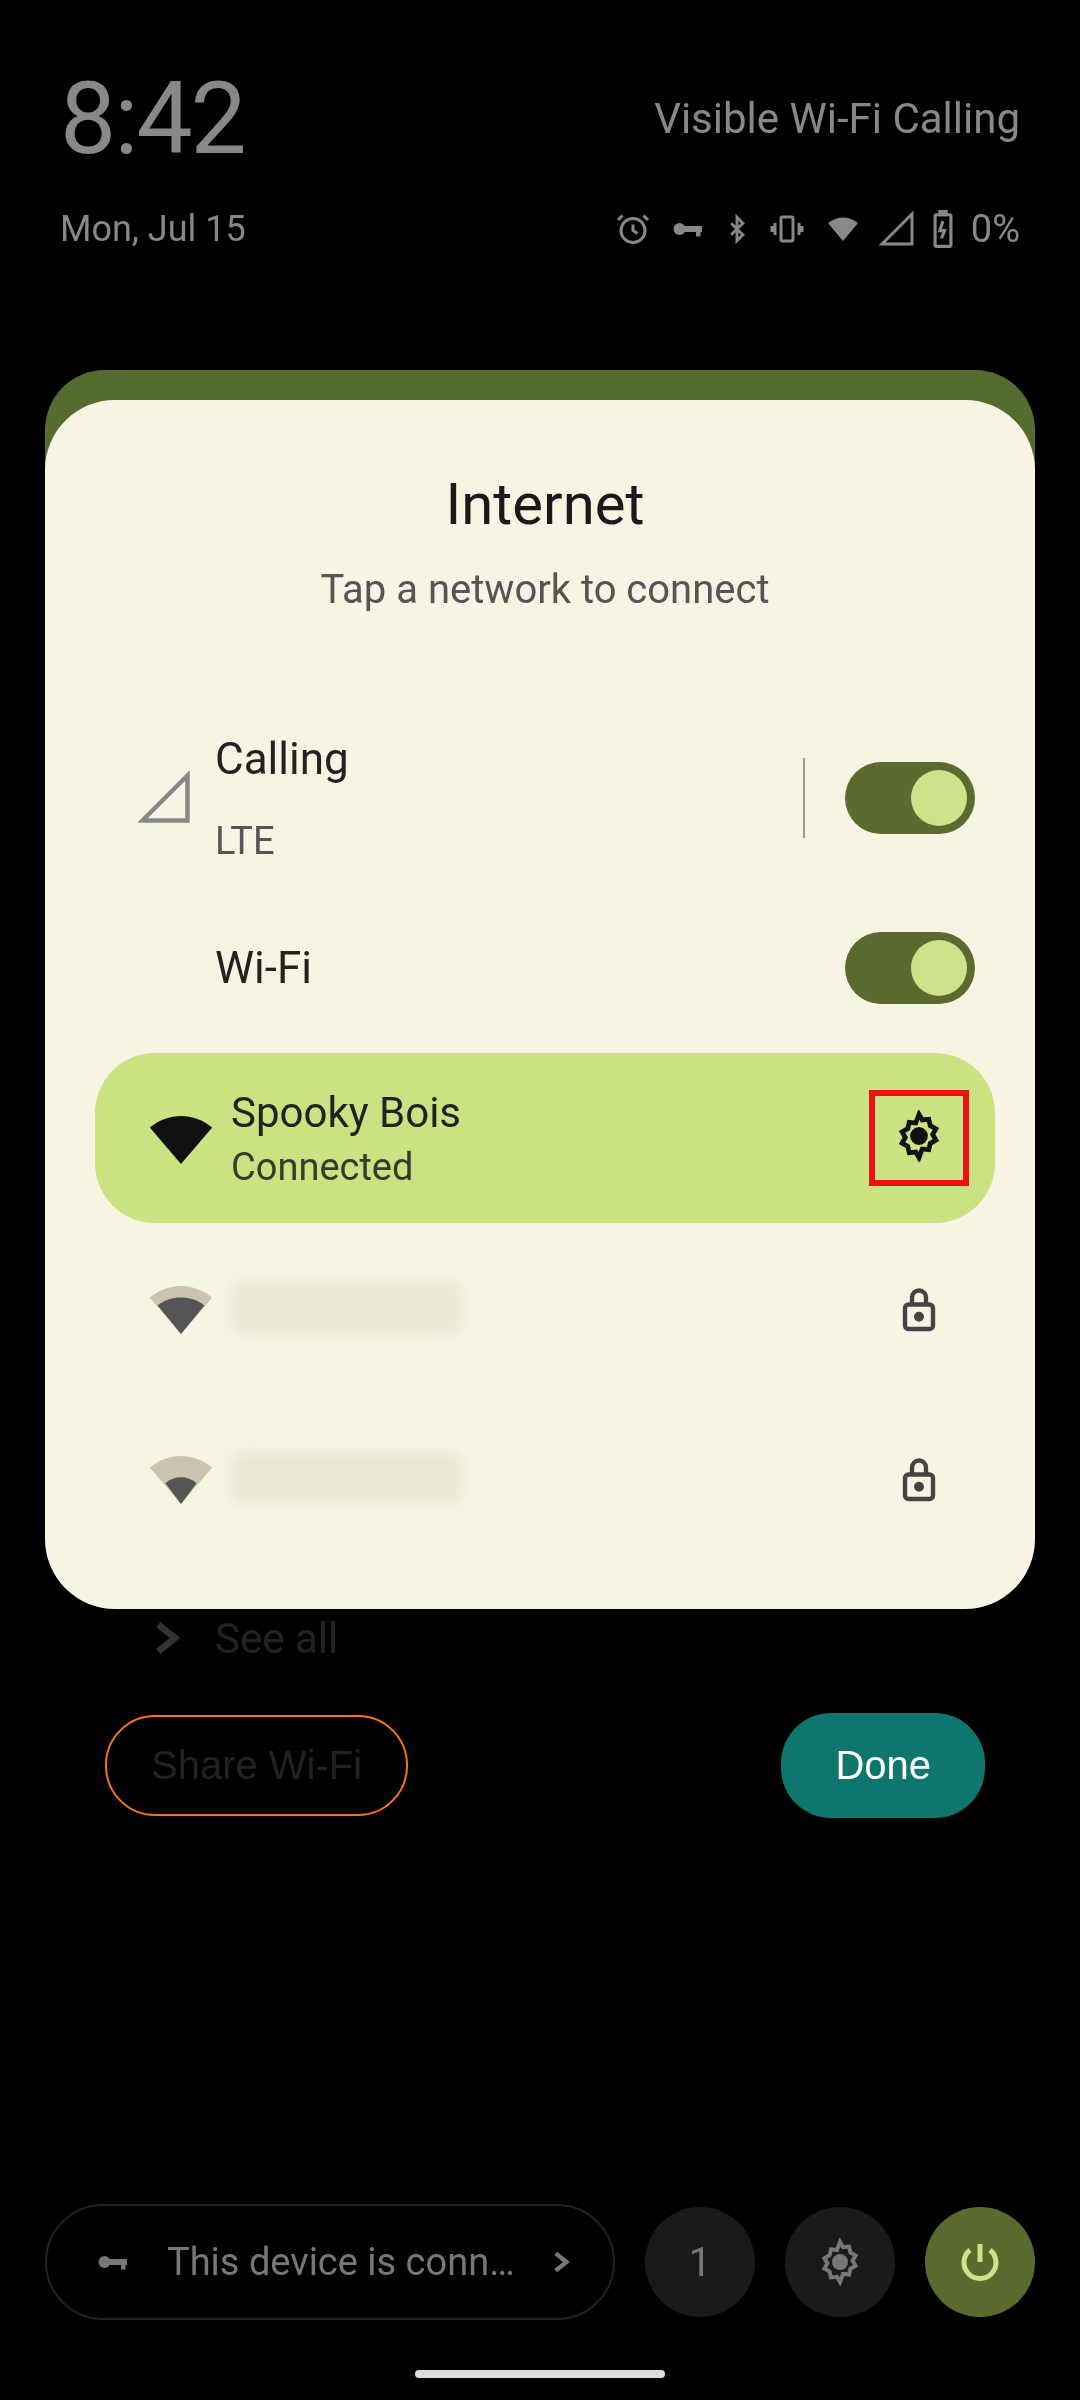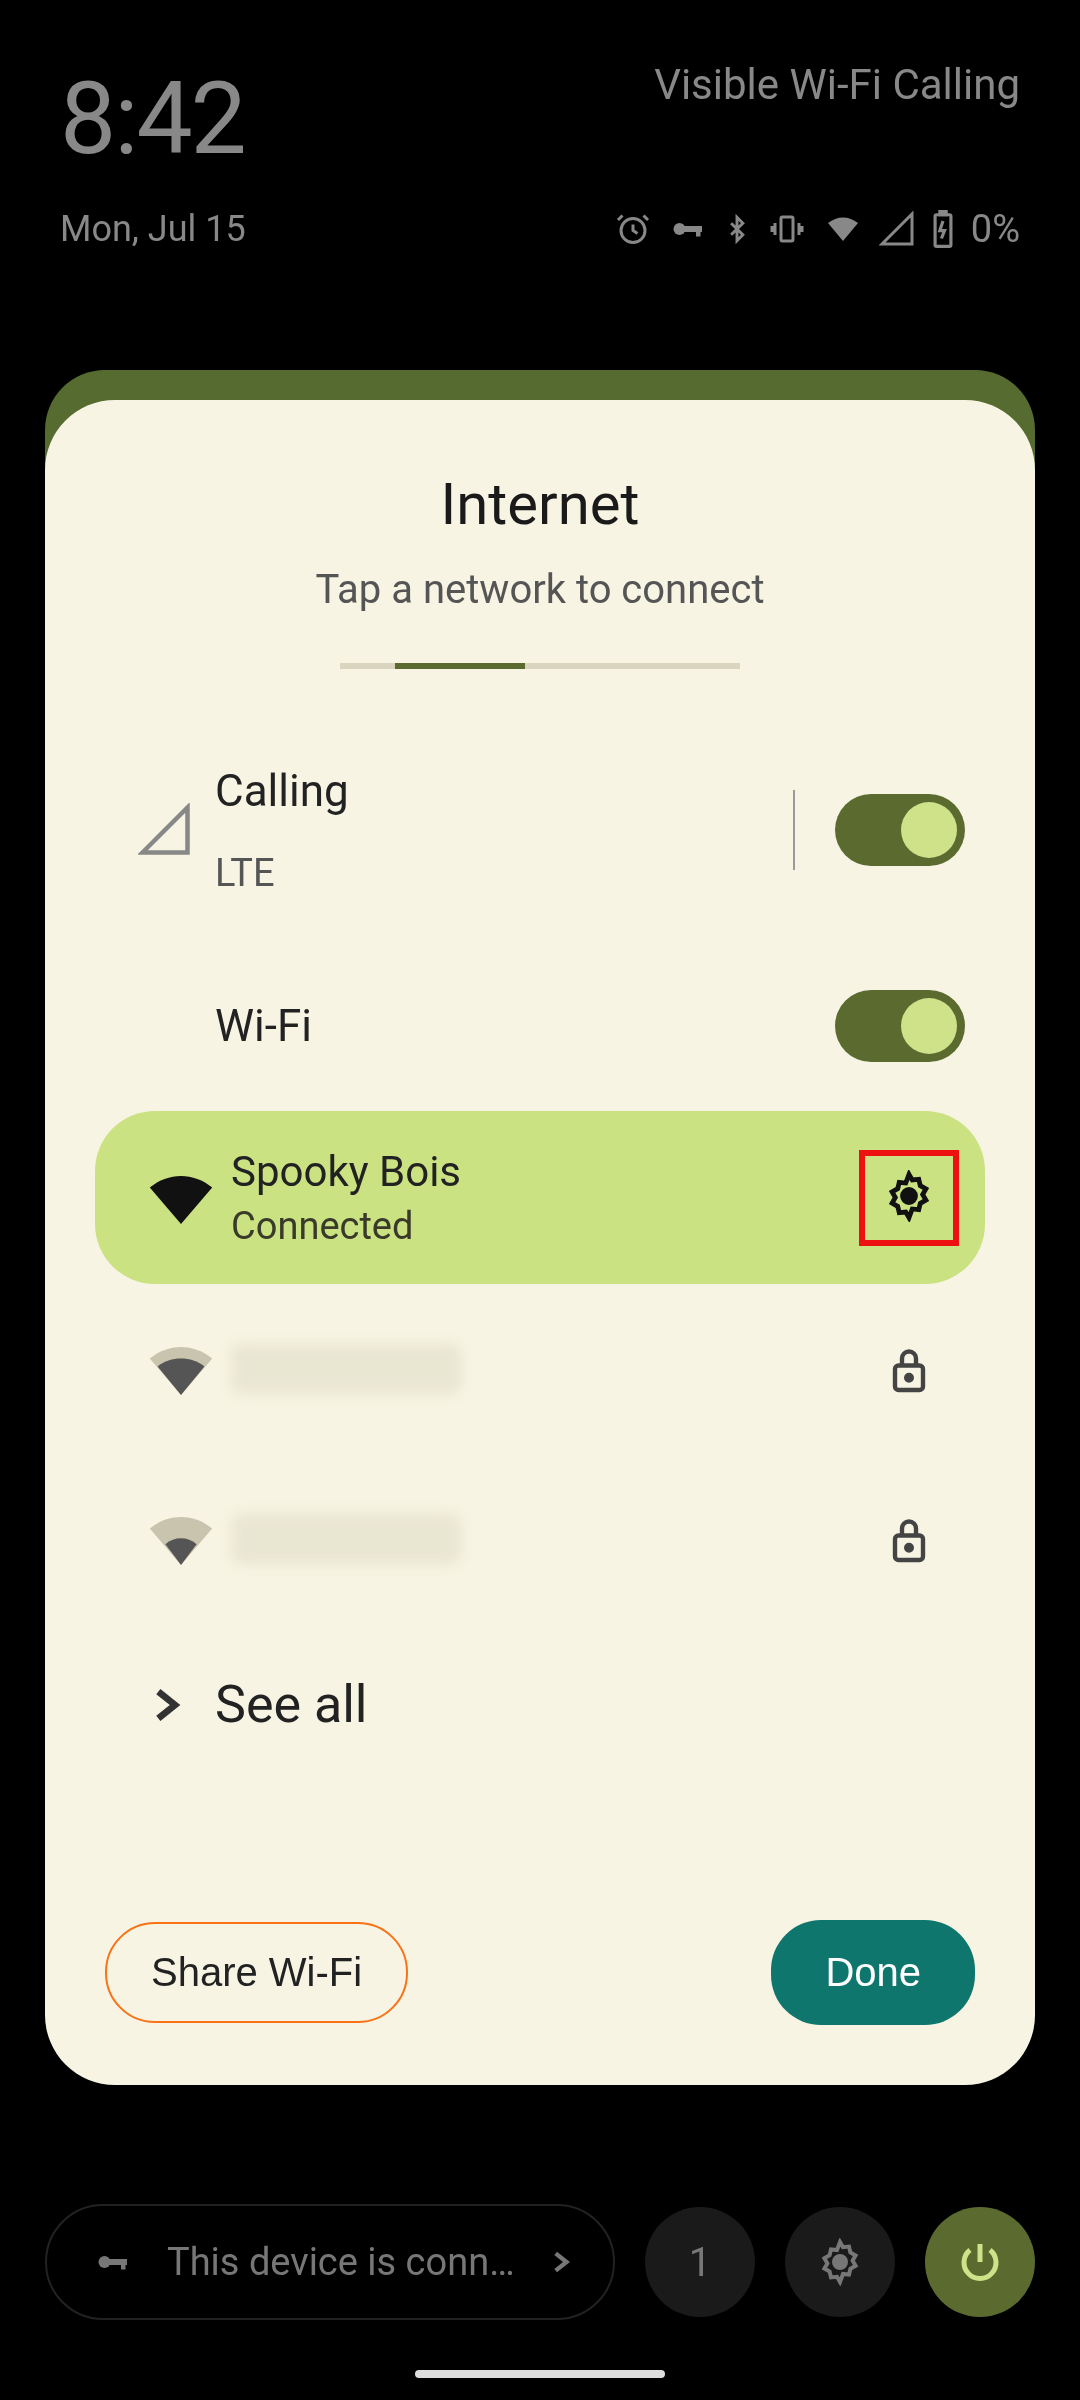--- a/index.html
+++ b/index.html
@@ -12,21 +12,21 @@
     color: #333;
   }
 
   
   .status-area {
     position: absolute;
     top: 0; left: 0; right: 0;
     padding: 60px 60px 0 60px;
     color: #888;
   }
-  .clock-row { display: flex; justify-content: space-between; align-items: flex-start; gap: 25px; }
+  .clock-row { display: flex; justify-content: space-between; align-items: center; gap: 25px; }
   .clock { font-size: 100px; font-weight: 400; letter-spacing: -2px; color: #888; }
   .calling { font-size: 42px; color: #888; }
   .date-row { display: flex; justify-content: space-between; align-items: center; margin-top: 30px; }
   .date { font-size: 36px; color: #888; }
   .status-icons { display: flex; align-items: center; gap: 16px; font-size: 36px; color: #888; }
   .status-icons svg { display: block; }
   .batt-text { font-size: 38px; }
 
   
   .peek {
@@ -34,24 +34,24 @@
     top: 370px; left: 45px; right: 45px;
     height: 120px;
     background: #556b2f;
     border-radius: 60px 60px 0 0;
   }
 
   
   .sheet {
     position: absolute;
     top: 400px; left: 45px; right: 45px;
-    height: 1685px;
+    height: 1209px;
     background: #f7f4e3;
     border-radius: 70px;
-    padding: 70px 50px 50px 50px;
+    padding: 70px 40px 50px 50px;
     display: flex;
     flex-direction: column;
   }
   .sheet-title { text-align: center; font-size: 58px; color: #1a1a1a; font-weight: 400; }
   .sheet-sub { text-align: center; font-size: 40px; color: #555; margin-top: 28px; }
   .progress {
     width: 400px; height: 6px; background: #d9d5bf; margin: 50px auto 0 auto;
     position: relative;
   }
   .progress .bar { position: absolute; left: 55px; width: 130px; height: 100%; background: #5b6b2f; }
@@ -99,21 +99,21 @@
   }
 
   .blur {
     width: 230px; height: 50px; border-radius: 10px;
     background: #e9e6d2;
     filter: blur(6px);
   }
 
   .see-all { display: flex; align-items: center; padding: 30px 20px; margin-top: 20px; }
   .see-all .icon-slot { width: 100px; display: flex; justify-content: center; }
-  .see-all .label { font-size: 52px; color: #222; }
+  .see-all .label { font-size: 42px; color: #222; }
 
   .footer {
     margin-top: auto;
     display: flex; justify-content: space-between; align-items: center;
     padding: 20px 10px 10px 10px;
   }
   .btn-outline {
     border: 2px solid #f97316; border-radius: 50px;
     padding: 26px 44px; font-size: 40px; color: #222;
     background: transparent;

